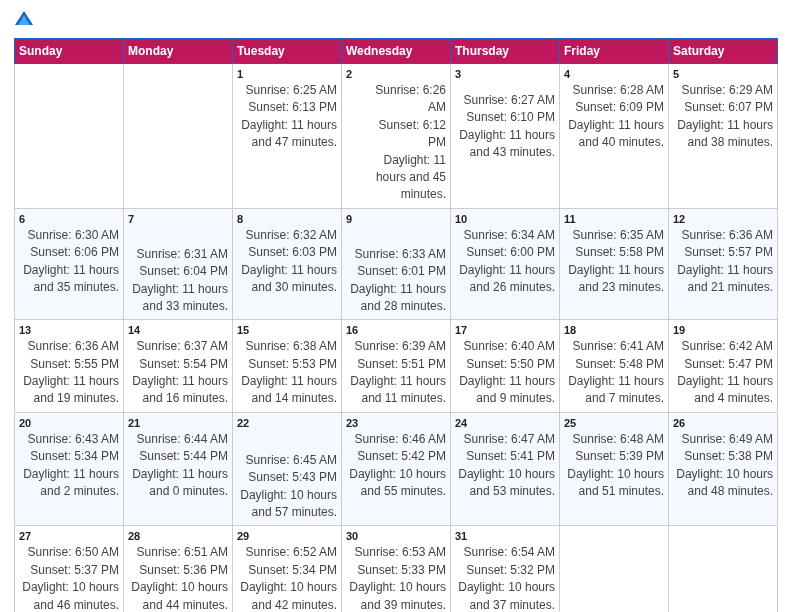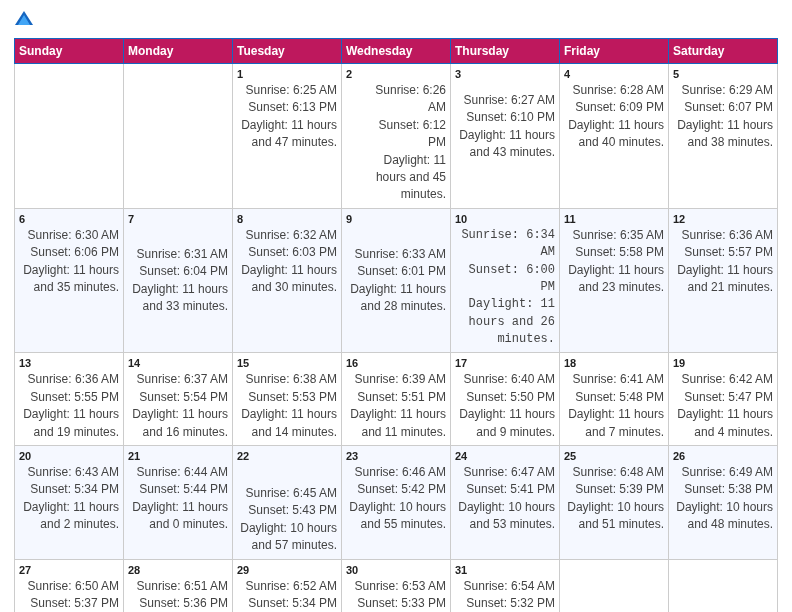--- a/index.html
+++ b/index.html
@@ -185,21 +185,21 @@
 Daylight: 11 hours and 30 minutes.</div>
           </td>
           <td>
             <span class="day-number">9</span>
             <div class="day-info" style="white-space: pre-line; margin-top: 21px;">Sunrise: 6:33 AM
 Sunset: 6:01 PM
 Daylight: 11 hours and 28 minutes.</div>
           </td>
           <td>
             <span class="day-number">10</span>
-            <div class="day-info" style="white-space: pre-line; font-family: Liberation Mono, monospace;">Sunrise: 6:34 AM
+            <div class="day-info" style="white-space: pre-line;">Sunrise: 6:34 AM
 Sunset: 6:00 PM
 Daylight: 11 hours and 26 minutes.</div>
           </td>
           <td>
             <span class="day-number">11</span>
             <div class="day-info" style="white-space: pre-line;">Sunrise: 6:35 AM
 Sunset: 5:58 PM
 Daylight: 11 hours and 23 minutes.</div>
           </td>
           <td>

